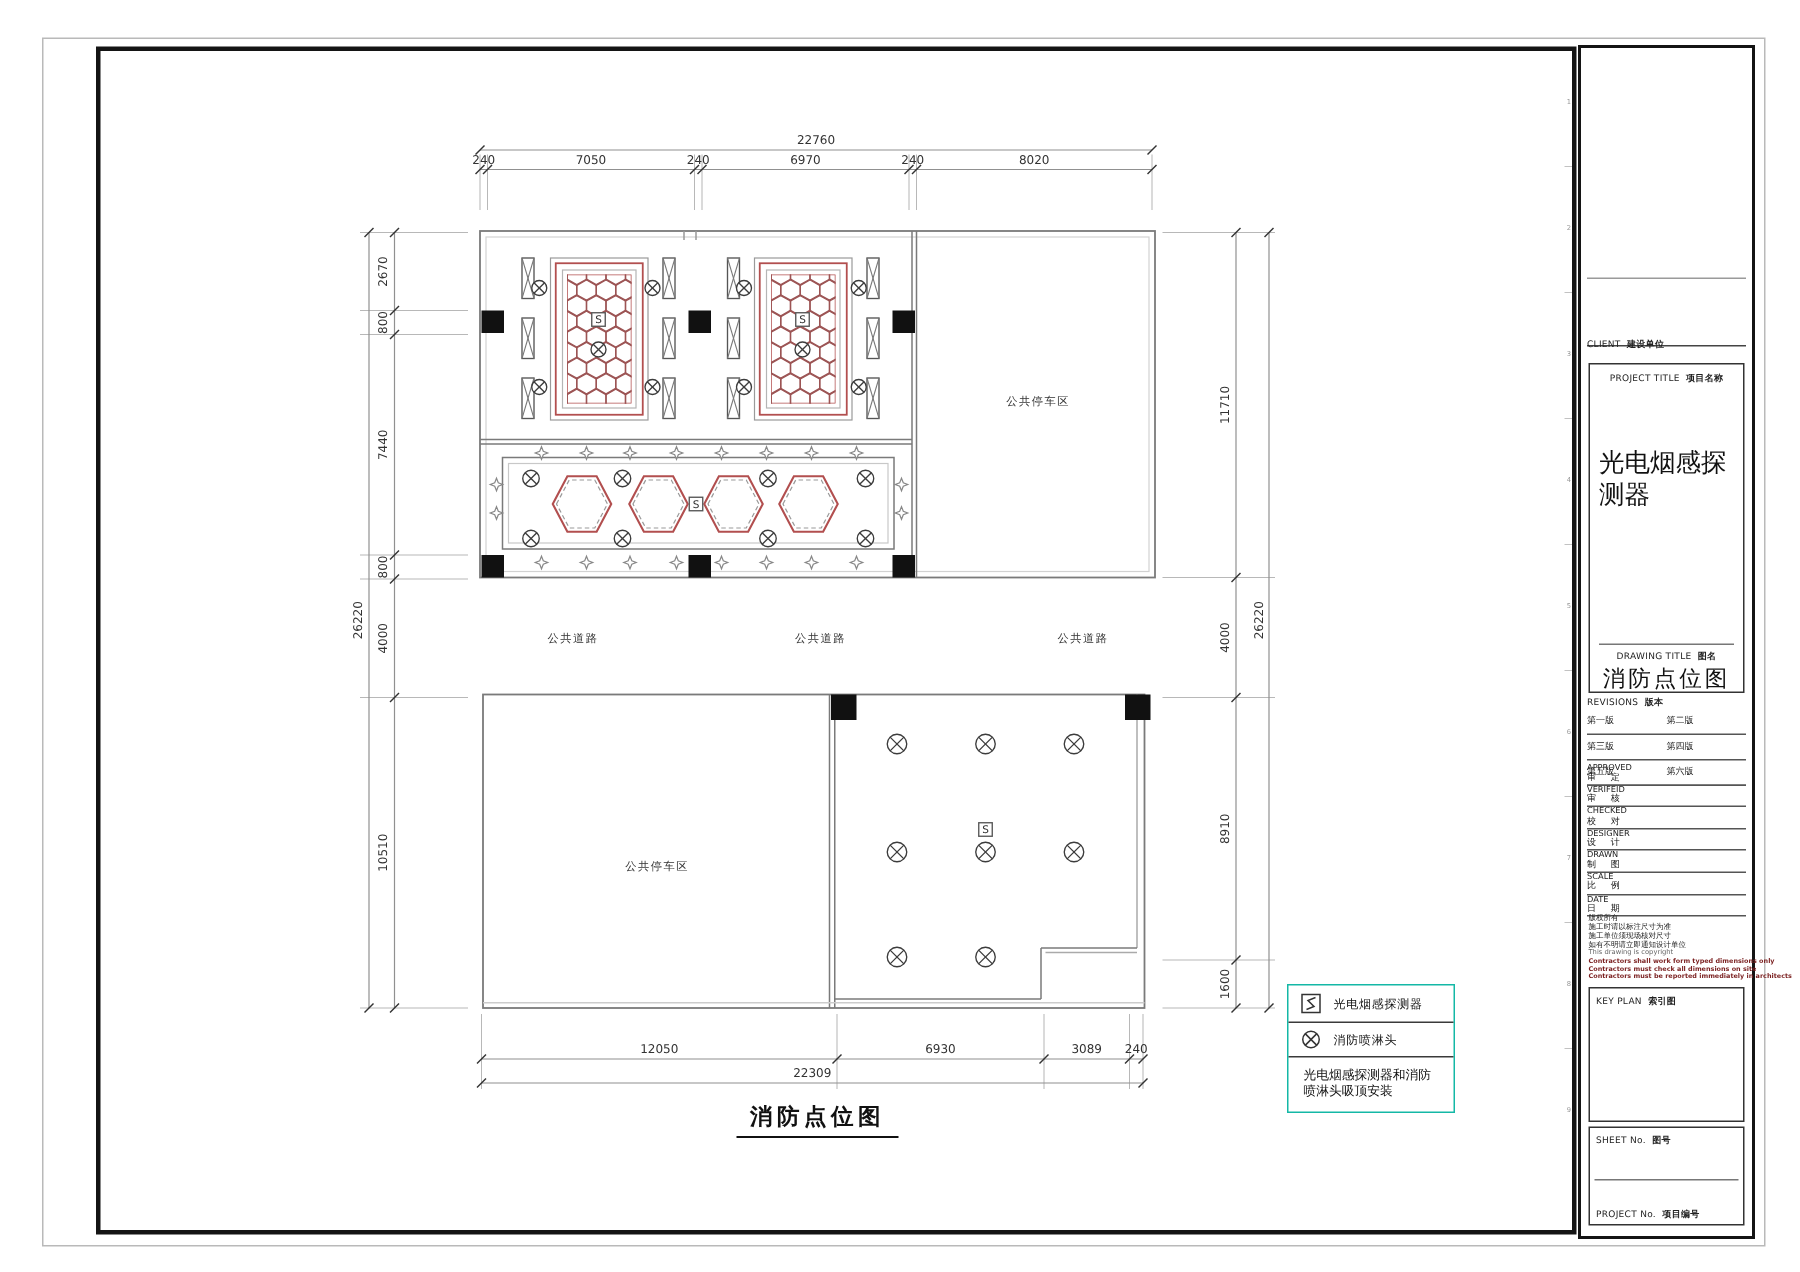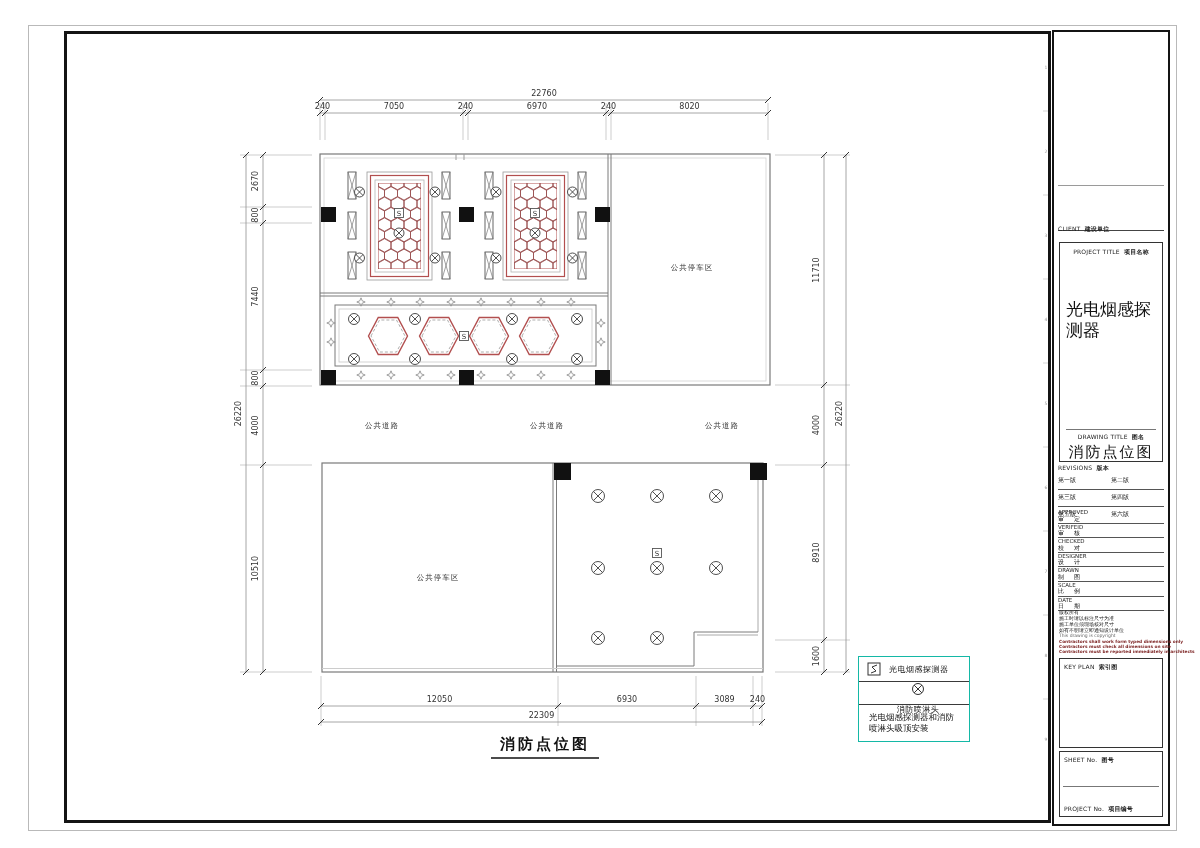--- a/index.html
+++ b/index.html
@@ -32,21 +32,21 @@
   #notes{position:absolute;left:5px;right:4px;top:577px;}
   .note-cn{font-size:5px;line-height:6px;color:#222;white-space:nowrap;}
   .note-en{font-size:4.5px;line-height:6px;color:#666;white-space:nowrap;}
   .note-warn{font-size:4.3px;line-height:5px;font-weight:bold;color:#7a1f1f;white-space:nowrap;}
   #keyplan-box{position:absolute;left:5px;top:626px;width:102px;height:88px;border:1px solid #333;}
   #sheet-box{position:absolute;left:5px;top:719px;width:102px;height:64px;border:1px solid #333;}
   #sheet-divider{position:absolute;left:3px;right:3px;top:34px;border-top:1px solid #777;}
   
   #legend{left:858px;top:656px;width:110px;height:84px;border:1px solid #14b8a6;z-index:3;background:#fff;}
   .legend-row{display:flex;align-items:center;border-bottom:1px solid #3a3a3a;height:24px;padding-left:8px;gap:8px;}
-  .legend-row:nth-child(2){height:22px;flex-direction:column;}
+  .legend-row:nth-child(2){height:22px;}
   .legend-note{height:36px;display:flex;align-items:center;justify-content:center;text-align:left;
                font-size:8.5px;line-height:11px;color:#111;padding:0 10px;border-bottom:none;}
   .legend-label{font-size:8px;letter-spacing:.5px;color:#111;}
   .licon{flex:0 0 auto;display:block;}
 </style>
 </head>
 <body>
 
 <div class="abs" id="outer-border"></div>
 <div class="abs" id="main-frame"></div>

